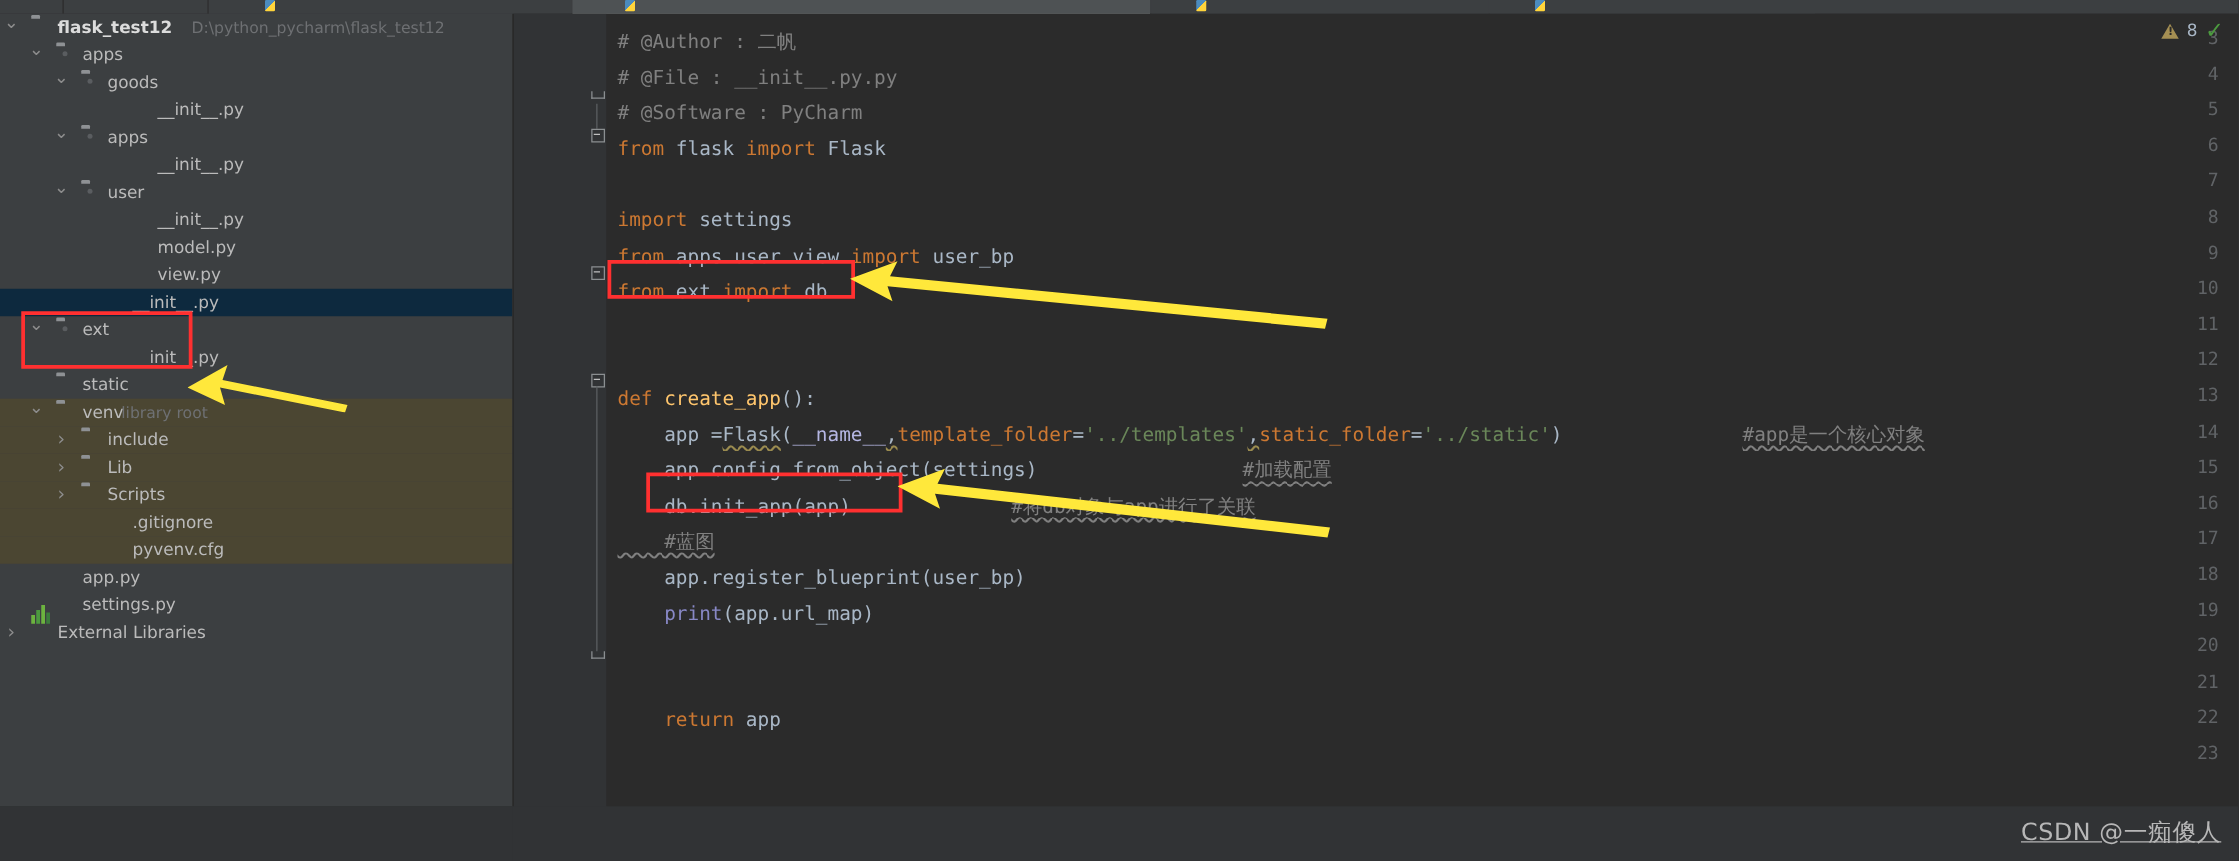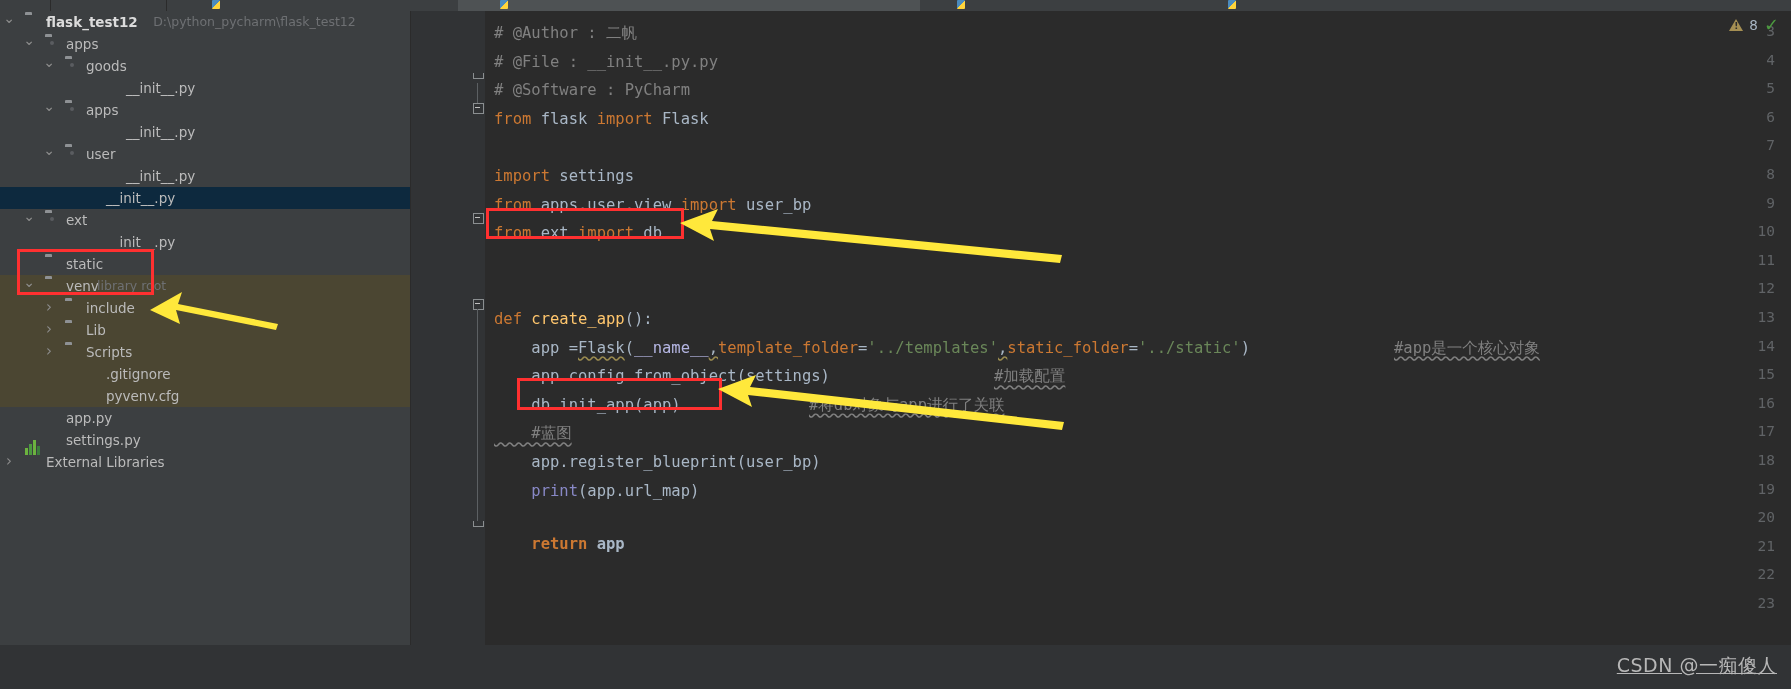--- a/index.html
+++ b/index.html
@@ -300,20 +300,28 @@
           <span class="lbl" style="left: 126px;">__init__.py</span>
         </div>
         <div class="tree-row">
           <span class="arrow" style="left: 42px; font-size: 14px; top: -4px;">⌄</span>
           <span class="ico" style="left: 65px;"><span class="ic-folder module"></span></span>
           <span class="lbl" style="left: 86px;">user</span>
         </div>
         <div class="tree-row">
           <span class="ico" style="left: 105px; top: 3px;"><span class="ic-py"></span></span>
           <span class="lbl" style="left: 126px;">__init__.py</span>
+        </div>
+        <div class="tree-row">
+          <span class="ico" style="left: 105px; top: 3px;"><span class="ic-py"></span></span>
+          <span class="lbl" style="left: 126px;">model.py</span>
+        </div>
+        <div class="tree-row">
+          <span class="ico" style="left: 105px; top: 3px;"><span class="ic-py"></span></span>
+          <span class="lbl" style="left: 126px;">view.py</span>
         </div>
         <div class="tree-row selected">
           <span class="ico" style="left: 85px; top: 3px;"><span class="ic-py"></span></span>
           <span class="lbl" style="left: 106px;">__init__.py</span>
         </div>
         <div class="tree-row">
           <span class="arrow" style="left: 22px; font-size: 14px; top: -4px;">⌄</span>
           <span class="ico" style="left: 45px;"><span class="ic-folder module"></span></span>
           <span class="lbl" style="left: 66px;">ext</span>
         </div>
@@ -418,21 +426,21 @@
         <div class="code-line" style="top: 240.8px;"></div>
         <div class="code-line" style="top: 269.4px;"></div>
         <div class="code-line" style="top: 298px;"><span class="tok-kw">def</span><span class="tok-plain"> </span><span class="tok-fn">create_app</span><span class="tok-plain">():</span></div>
         <div class="code-line" style="top: 326.6px;"><span class="tok-plain">    app =</span><span class="tok-plain squiggle-warn">Flask</span><span class="tok-plain">(</span><span class="tok-dunder">__name__</span><span class="tok-plain squiggle-warn">,</span><span class="tok-param">template_folder</span><span class="tok-plain">=</span><span class="tok-str">'../templates'</span><span class="tok-plain squiggle-warn">,</span><span class="tok-param">static_folder</span><span class="tok-plain">=</span><span class="tok-str">'../static'</span><span class="tok-plain">)</span></div>
         <div class="code-line" style="top: 355.2px;"><span class="tok-plain">    app.config.from_object(settings)</span></div>
         <div class="code-line" style="top: 383.8px;"><span class="tok-plain">    db.init_app(app)</span></div>
         <div class="code-line" style="top: 412.4px;"><span class="tok-cmt squiggle">    #蓝图</span></div>
         <div class="code-line" style="top: 441px;"><span class="tok-plain">    app.register_blueprint(user_bp)</span></div>
         <div class="code-line" style="top: 469.6px;"><span class="tok-plain">    </span><span class="tok-builtin">print</span><span class="tok-plain">(app.url_map)</span></div>
         <div class="code-line" style="top: 498.2px;"></div>
-        <div class="code-line" style="top: 523px; font-weight: bold;"><span class="tok-plain">    </span><span class="tok-kw">return</span><span class="tok-plain"> app</span></div>
+        <div class="code-line" style="top: 555px;"><span class="tok-plain">    </span><span class="tok-kw">return</span><span class="tok-plain"> app</span></div>
         <div class="code-line" style="top: 555.4px;"></div>
         <div class="code-line" style="top: 584px;"></div>
       </div>
     <div id="comment-host">
         <div class="code-line tok-cmt squiggle" style="left: 983px; top: 326.6px;">#app是一个核心对象</div>
         <div class="code-line tok-cmt squiggle" style="left: 583px; top: 355.2px;">#加载配置</div>
         <div class="code-line tok-cmt squiggle" style="left: 398px; top: 383.8px;">#将db对象与app进行了关联</div>
       </div>
 
     <div class="inspect-widget">

